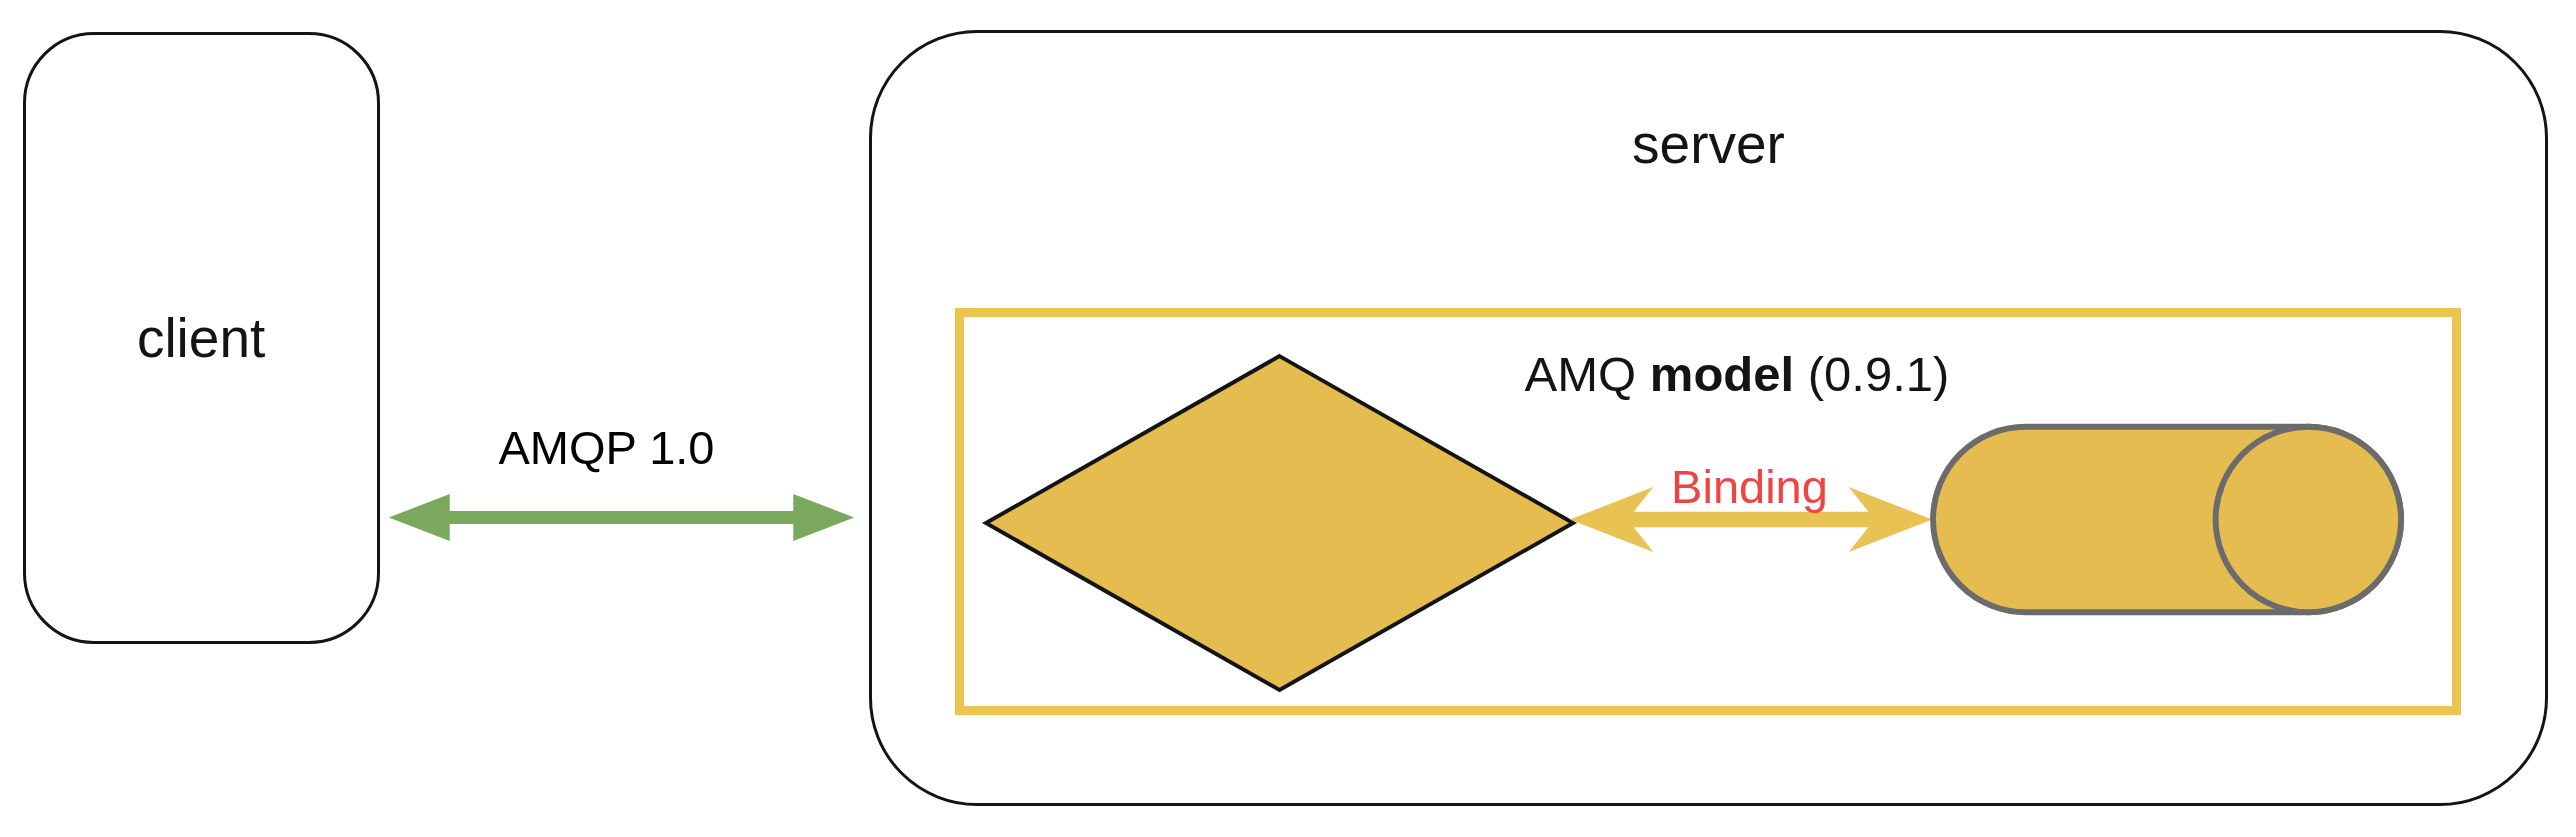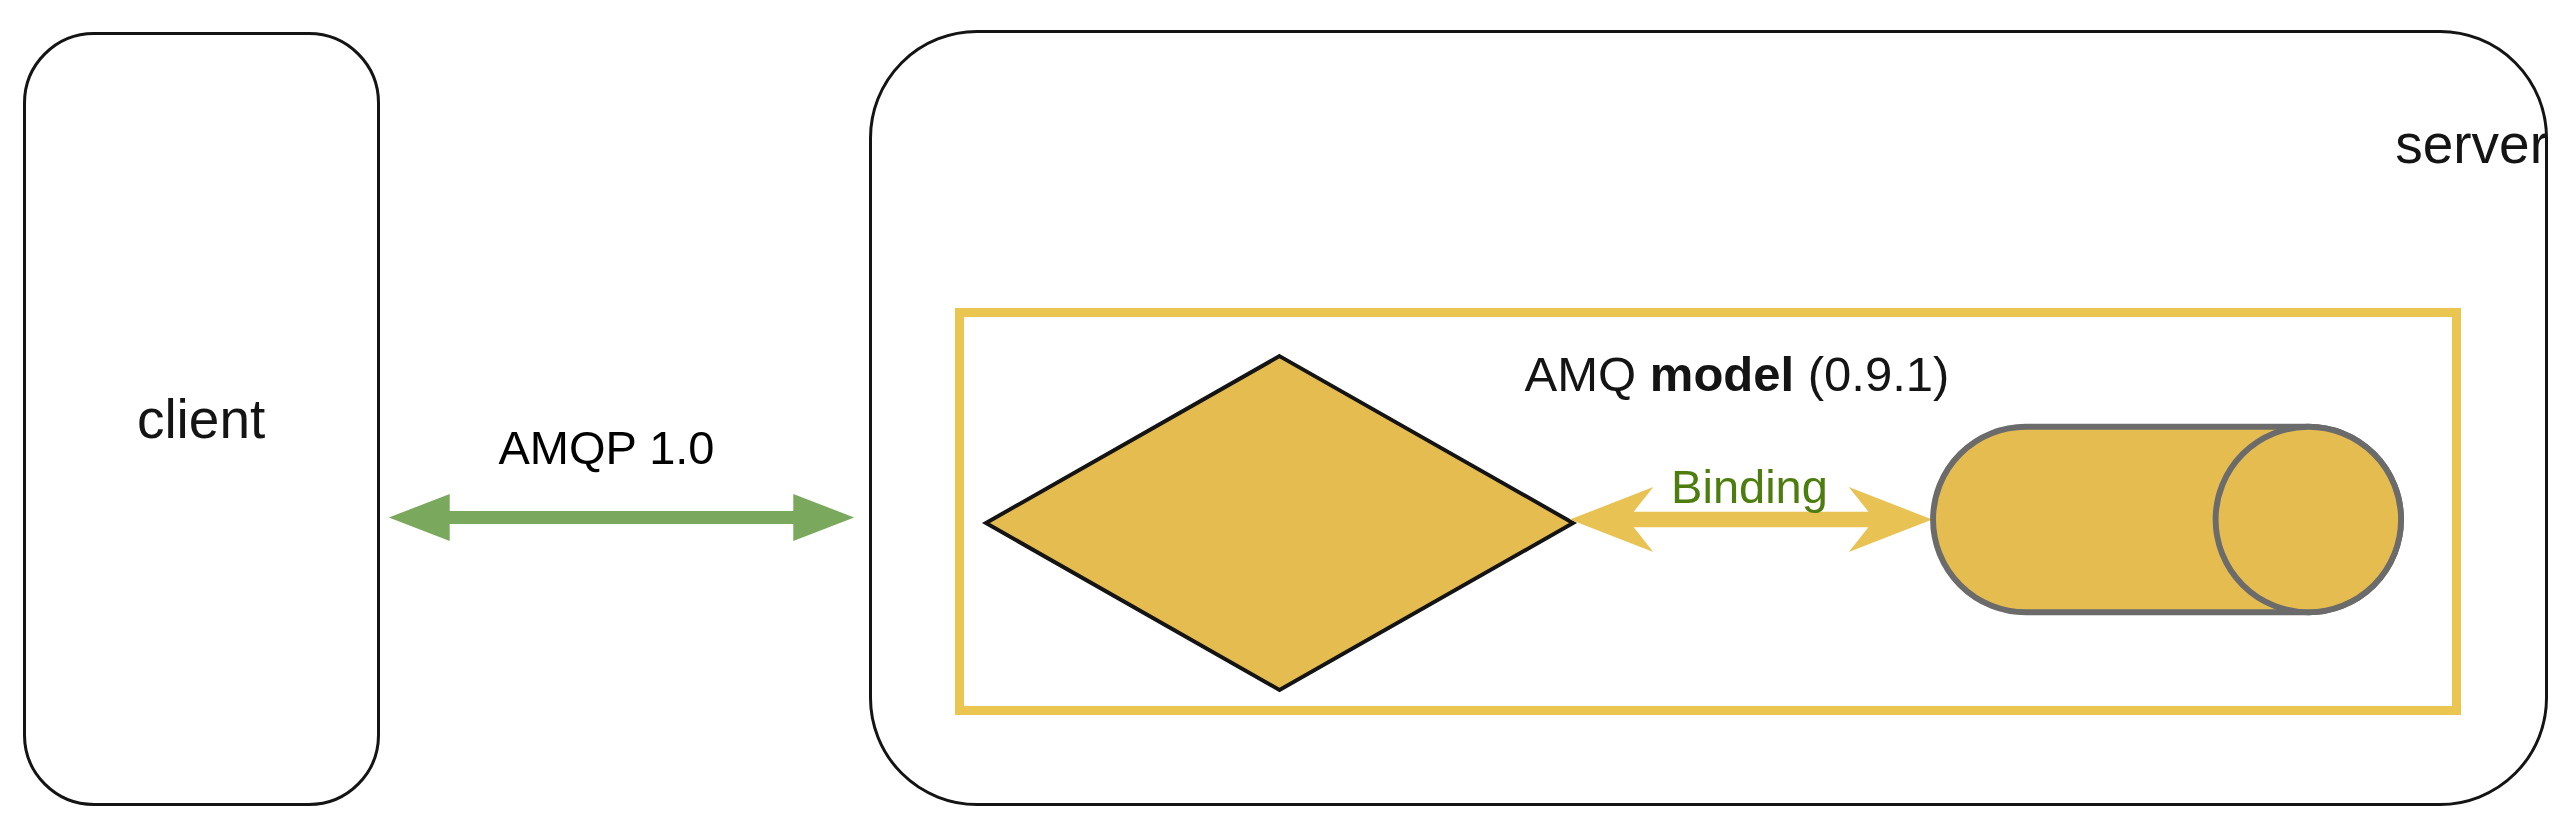--- a/index.html
+++ b/index.html
@@ -2,28 +2,28 @@
 <html><head>
 <meta charset="utf-8">
 <style>
   html,body{margin:0;padding:0;background:#ffffff;}
   #canvas{
     position:relative;width:2576px;height:837px;background:#ffffff;overflow:hidden;
     font-family:"Liberation Sans","DejaVu Sans",sans-serif;color:#141414;
   }
   .abs{position:absolute;}
   .box{position:absolute;border:3.9px solid #141414;background:#ffffff;box-sizing:border-box;}
-  .client-box{left:22.6px;top:32px;width:357px;height:774px;border-radius:71px;
+  .client-box{left:22.6px;top:32px;width:357px;height:612px;border-radius:71px;
     display:flex;align-items:center;justify-content:center;}
   .server-box{left:869px;top:29.5px;width:1679px;height:776px;border-radius:108px;}
   .amq-box{position:absolute;left:955px;top:308px;width:1506px;height:407px;
     border:9.8px solid #EAC54F;box-sizing:border-box;background:transparent;}
   .lbl{position:absolute;text-align:center;white-space:nowrap;}
   .lbl-client{font-size:55px;line-height:1;}
-  .lbl-server{left:869px;top:117px;width:1679px;font-size:55px;line-height:55px;text-align:right;}
+  .lbl-server{left:869px;top:117px;width:1679px;font-size:55px;line-height:55px;}
   .lbl-amqp{left:410px;top:422px;width:393px;font-size:47px;line-height:51px;color:#6F6F6F;}
   .lbl-title{left:1344px;top:347px;width:786px;font-size:49px;line-height:55px;}
   .lbl-title b{font-weight:bold;}
   .lbl-exchange{left:1084px;top:497px;width:393px;font-size:49px;line-height:55px;}
   .lbl-binding{left:1612px;top:459px;width:275px;font-size:47px;line-height:55px;color:#646464;}
   .lbl-queue{left:1965px;top:496px;width:295px;font-size:49px;line-height:55px;}
   svg{position:absolute;overflow:visible;}
 </style>
 </head>
 <body>
@@ -45,21 +45,21 @@
   <div class="amq-box" style="border-color: rgb(234, 197, 79);"></div>
   <div class="lbl lbl-title"><span>AMQ </span><b>model</b><span> (0.9.1)</span></div>
 
   <svg class="abs" style="left:982px;top:352px;" width="597" height="344" viewBox="0 0 608 350">
     <polygon stroke="#141414" stroke-width="4" stroke-linejoin="miter" points="303,4 602,174 303,344 4,174" fill="#E5BC50"></polygon>
   </svg>
 
   <svg class="abs" style="left:1562px;top:480px;" width="383" height="79" viewBox="0 0 390 80">
     <polygon points="8,40 93,7 73,32 312,32 292,7 377,40 292,73 312,48 73,48 93,73" fill="#E8C253"></polygon>
   </svg>
-  <div class="lbl lbl-binding" style="color: #4d7c0f;">Binding</div>
+  <div class="lbl lbl-binding" style="color: #ef4444;">Binding</div>
 
   <svg class="abs" style="left:1924px;top:416px;" width="491" height="208" viewBox="0 0 500 212">
     <rect x="9" y="11" width="477" height="189" rx="94.5" ry="94.5" stroke="#6B6B6B" stroke-width="6" fill="#E5BC50"></rect>
     <circle cx="391.5" cy="105.5" r="94.5" stroke="#6B6B6B" stroke-width="6" fill="#E5BC50"></circle>
   </svg>
 
 </div>
 
 
 </body></html>

